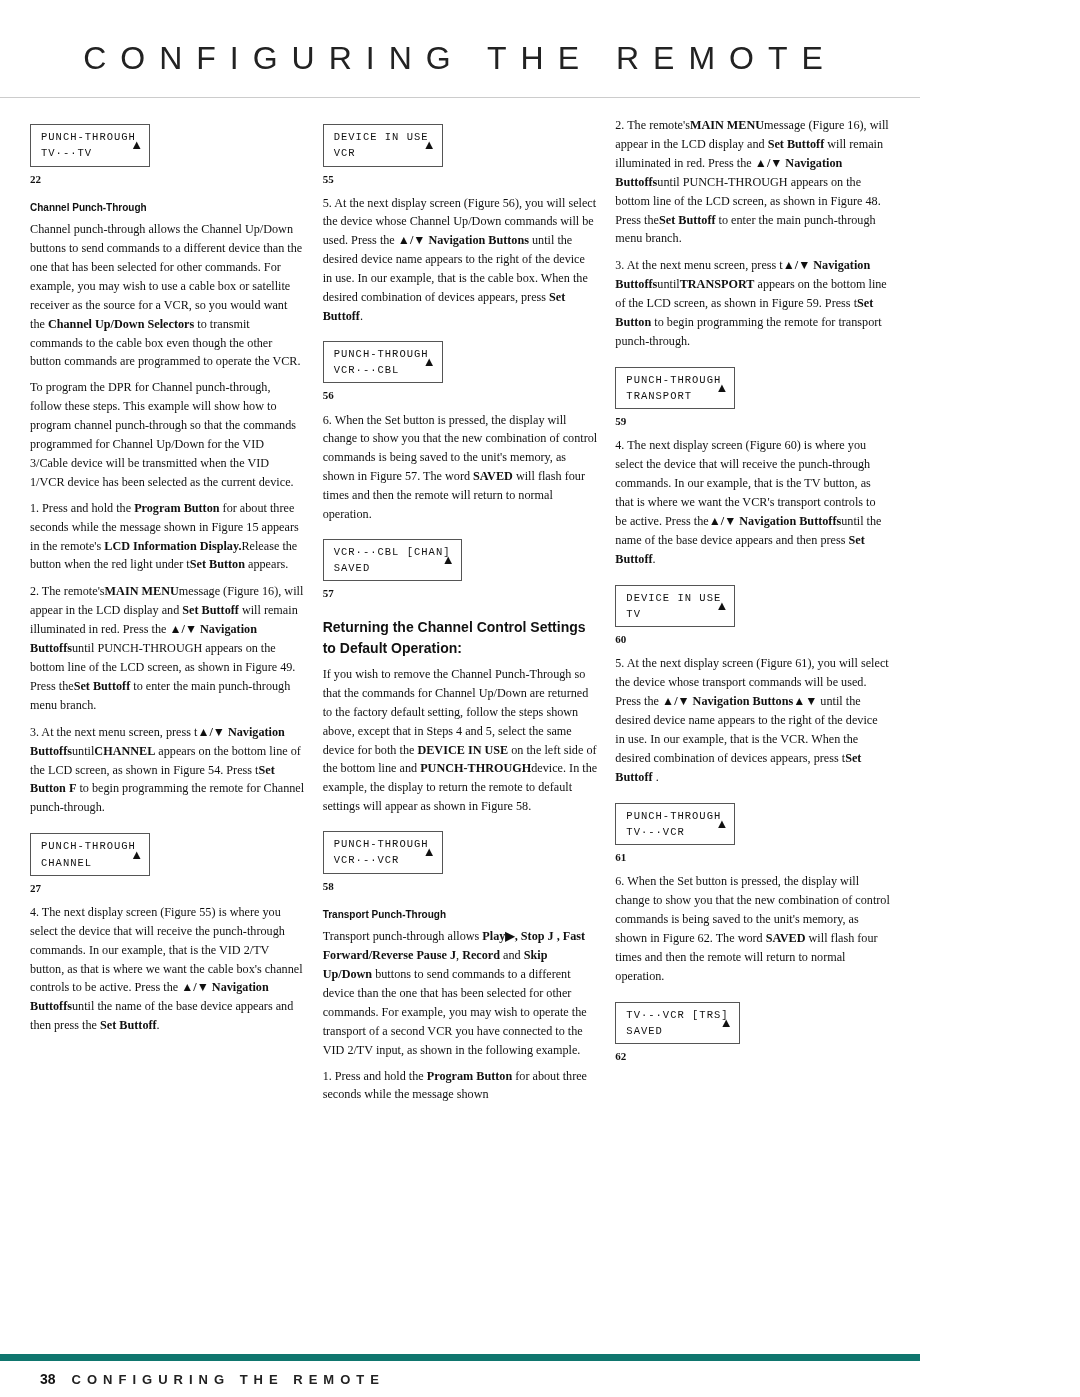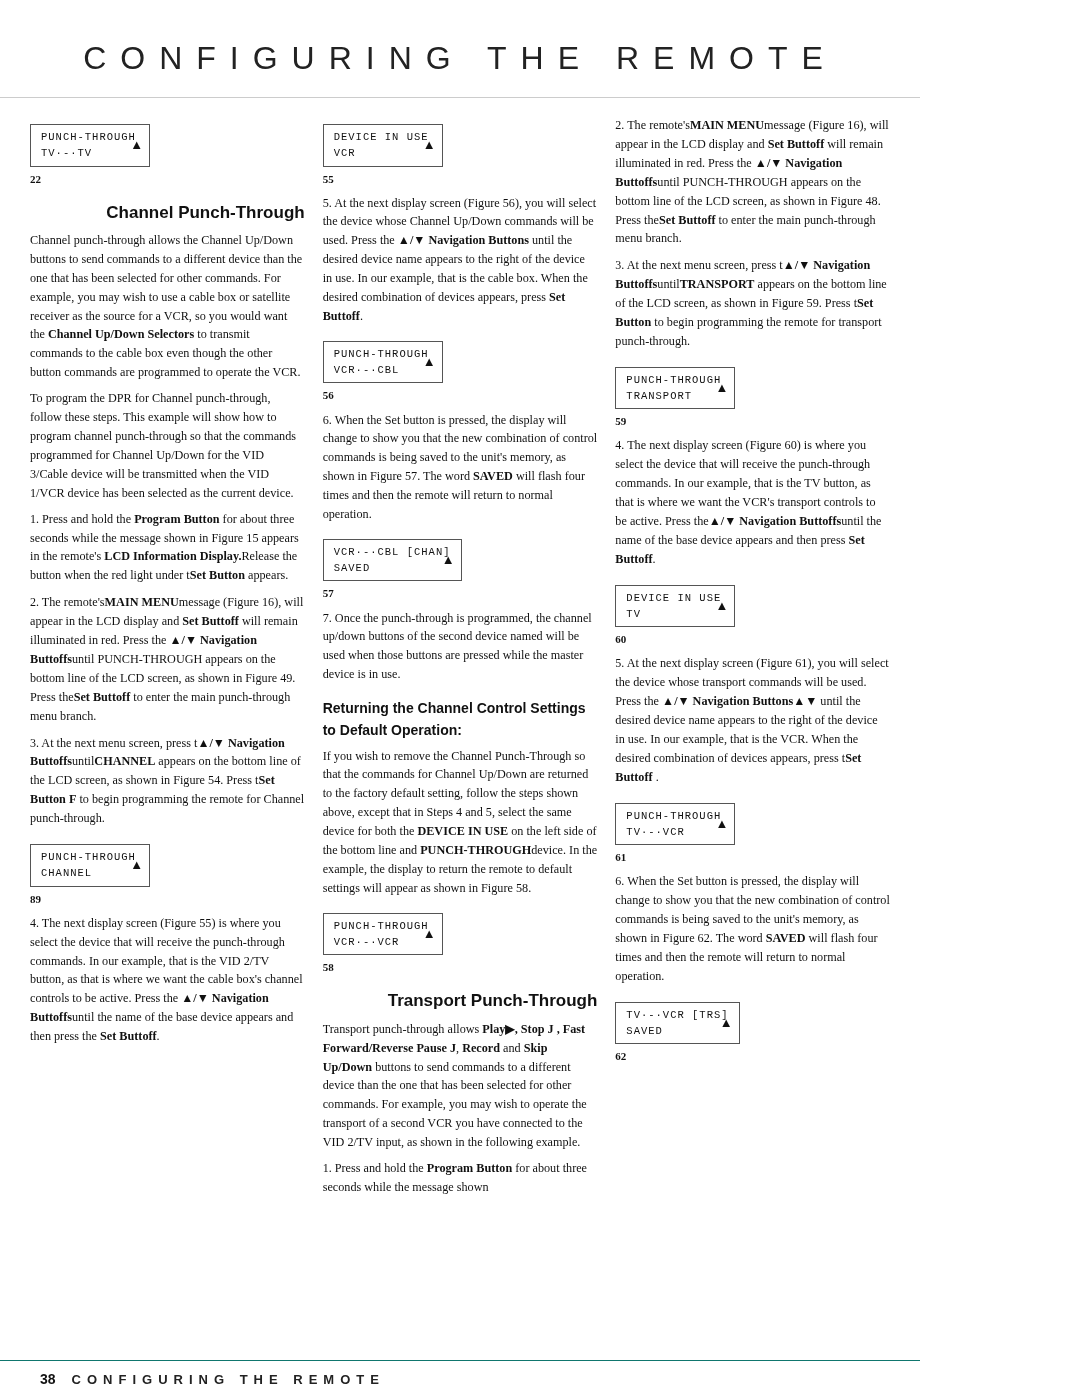--- a/index.html
+++ b/index.html
@@ -52,25 +52,24 @@
       line-height: 1.55;
       color: #111;
     }
 
     .col-left { flex: 1.05; }
     .col-mid { flex: 1.05; }
     .col-right { flex: 1.05; }
 
     .section-heading {
       font-family: Arial, Helvetica, sans-serif;
-      font-size: 17px;
+      font-size: 10px;
       font-weight: bold;
       margin-bottom: 5px;
       margin-top: 12px;
-      text-align: right;
     }
 
     .bold { font-weight: bold; }
 
     p {
       margin-bottom: 7px;
     }
 
     
     .lcd-box {
@@ -111,21 +110,21 @@
     .numbered-item .item-num {
       font-size: 12px;
     }
 
     
     .page-footer {
       position: absolute;
       bottom: 0;
       left: 0;
       right: 0;
-      border-top: 1px solid #0f766e;
+      border-top: 7px solid #0f766e;
       padding: 10px 40px;
       display: flex;
       align-items: center;
     }
     .footer-text {
       font-family: Arial, Helvetica, sans-serif;
       font-size: 13px;
       font-weight: bold;
       letter-spacing: 6px;
       color: #222;
@@ -188,21 +187,21 @@
       <div class="numbered-item">
         <span class="item-num">3.</span> At the next menu screen, press t<span class="bold">▲/▼ Navigation Buttoffs</span>until<span class="bold">CHANNEL</span> appears on the bottom line of the LCD screen, as shown in Figure 54. Press t<span class="bold">Set Button F</span> to begin programming the remote for Channel punch-through.
       </div>
 
       <div>
         <div class="lcd-box">
           <div class="lcd-box-inner">PUNCH-THROUGH</div>
           <div class="lcd-box-inner">CHANNEL</div>
           <span class="lcd-box-arrow">▲</span>
         </div>
-        <span class="fig-num">89</span>
+        <span class="fig-num">27</span>
       </div>
 
       <div class="numbered-item">
         <span class="item-num">4.</span> The next display screen (Figure 55) is where you select the device that will receive the punch-through commands. In our example, that is the VID 2/TV button, as that is where we want the cable box's channel controls to be active. Press the <span class="bold">▲/▼ Navigation Buttoffs</span>until the name of the base device appears and then press the <span class="bold">Set Buttoff</span>.
       </div>
     </div>
 
     <div class="col col-mid">
 
       <div>
@@ -233,23 +232,20 @@
 
       <div>
         <div class="lcd-box">
           <div class="lcd-box-inner">VCR·-·CBL [CHAN]</div>
           <div class="lcd-box-inner">SAVED</div>
           <span class="lcd-box-arrow">▲</span>
         </div>
         <span class="fig-num">57</span>
       </div>
 
-      <p>
-        7. Once the punch-through is programmed, the channel up/down buttons of the second device named will be used when those buttons are pressed while the master device is in use.
-      </p>
 
       <div class="sub-heading">
         Returning the Channel Control Settings to Default Operation:
       </div>
 
       <p>
         If you wish to remove the Channel Punch-Through so that the commands for Channel Up/Down are returned to the factory default setting, follow the steps shown above, except that in Steps 4 and 5, select the same device for both the <span class="bold">DEVICE IN USE</span> on the left side of the bottom line and <span class="bold">PUNCH-THROUGH</span>device. In the example, the display to return the remote to default settings will appear as shown in Figure 58.
       </p>
 
       <div>

